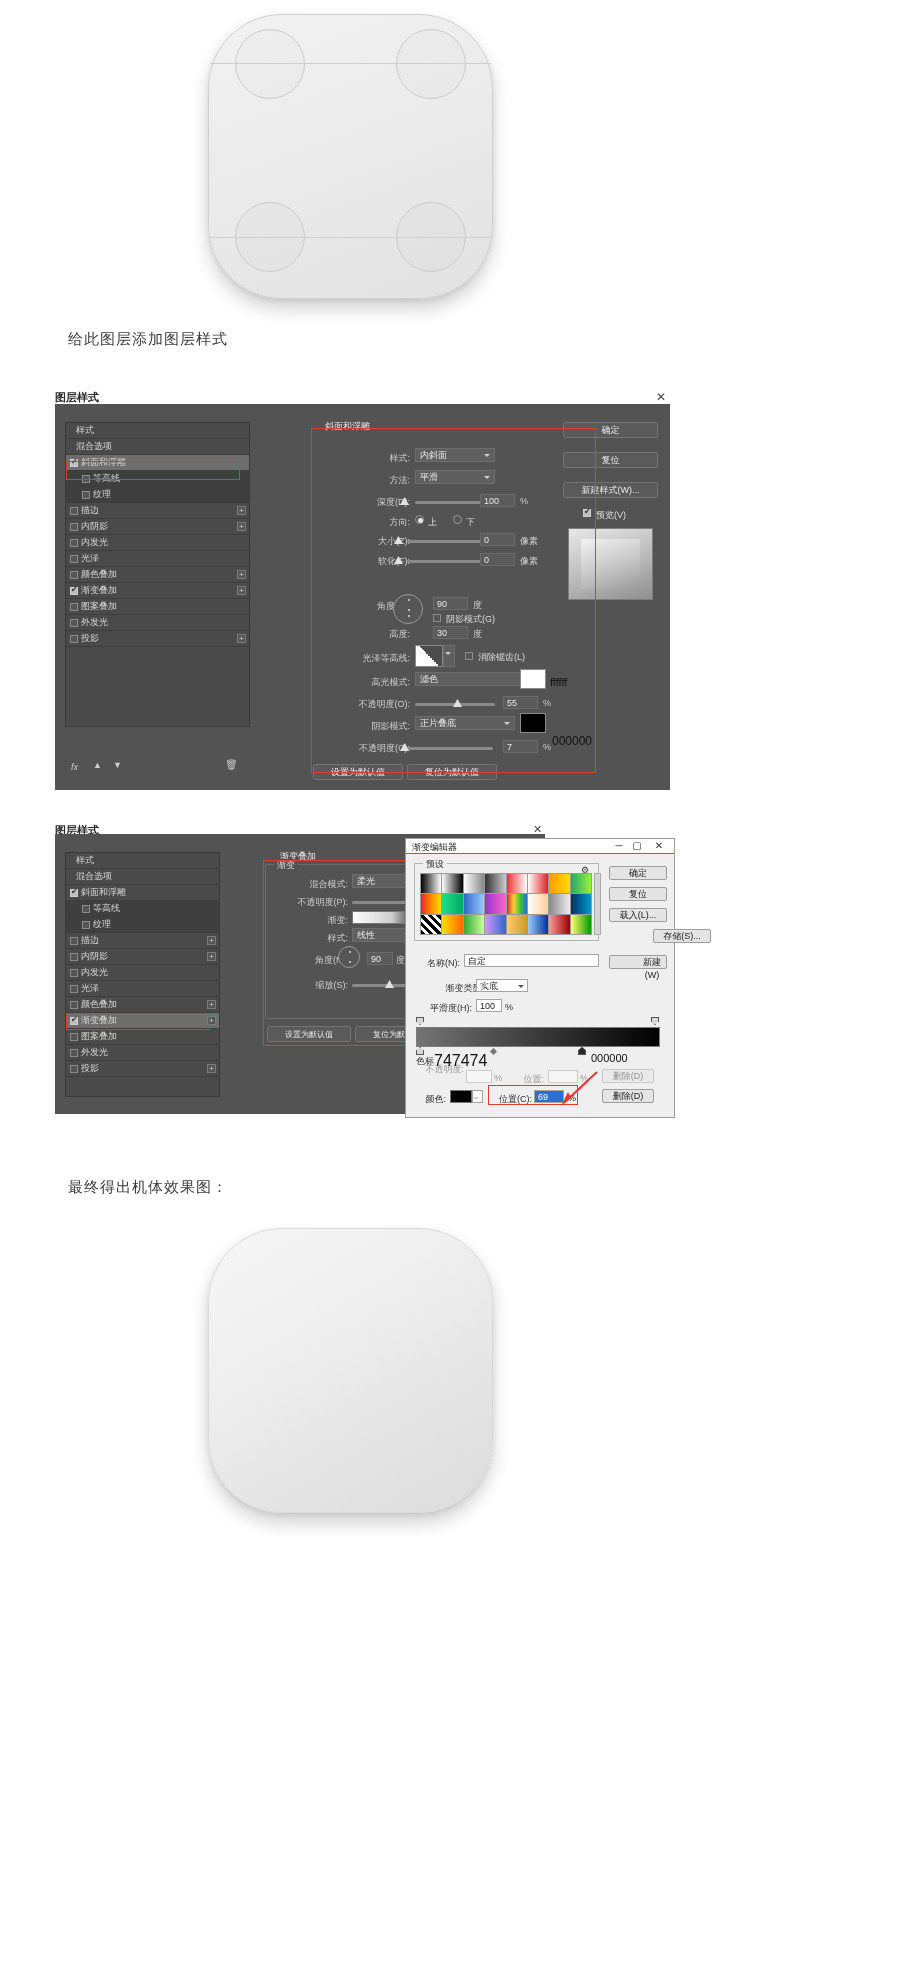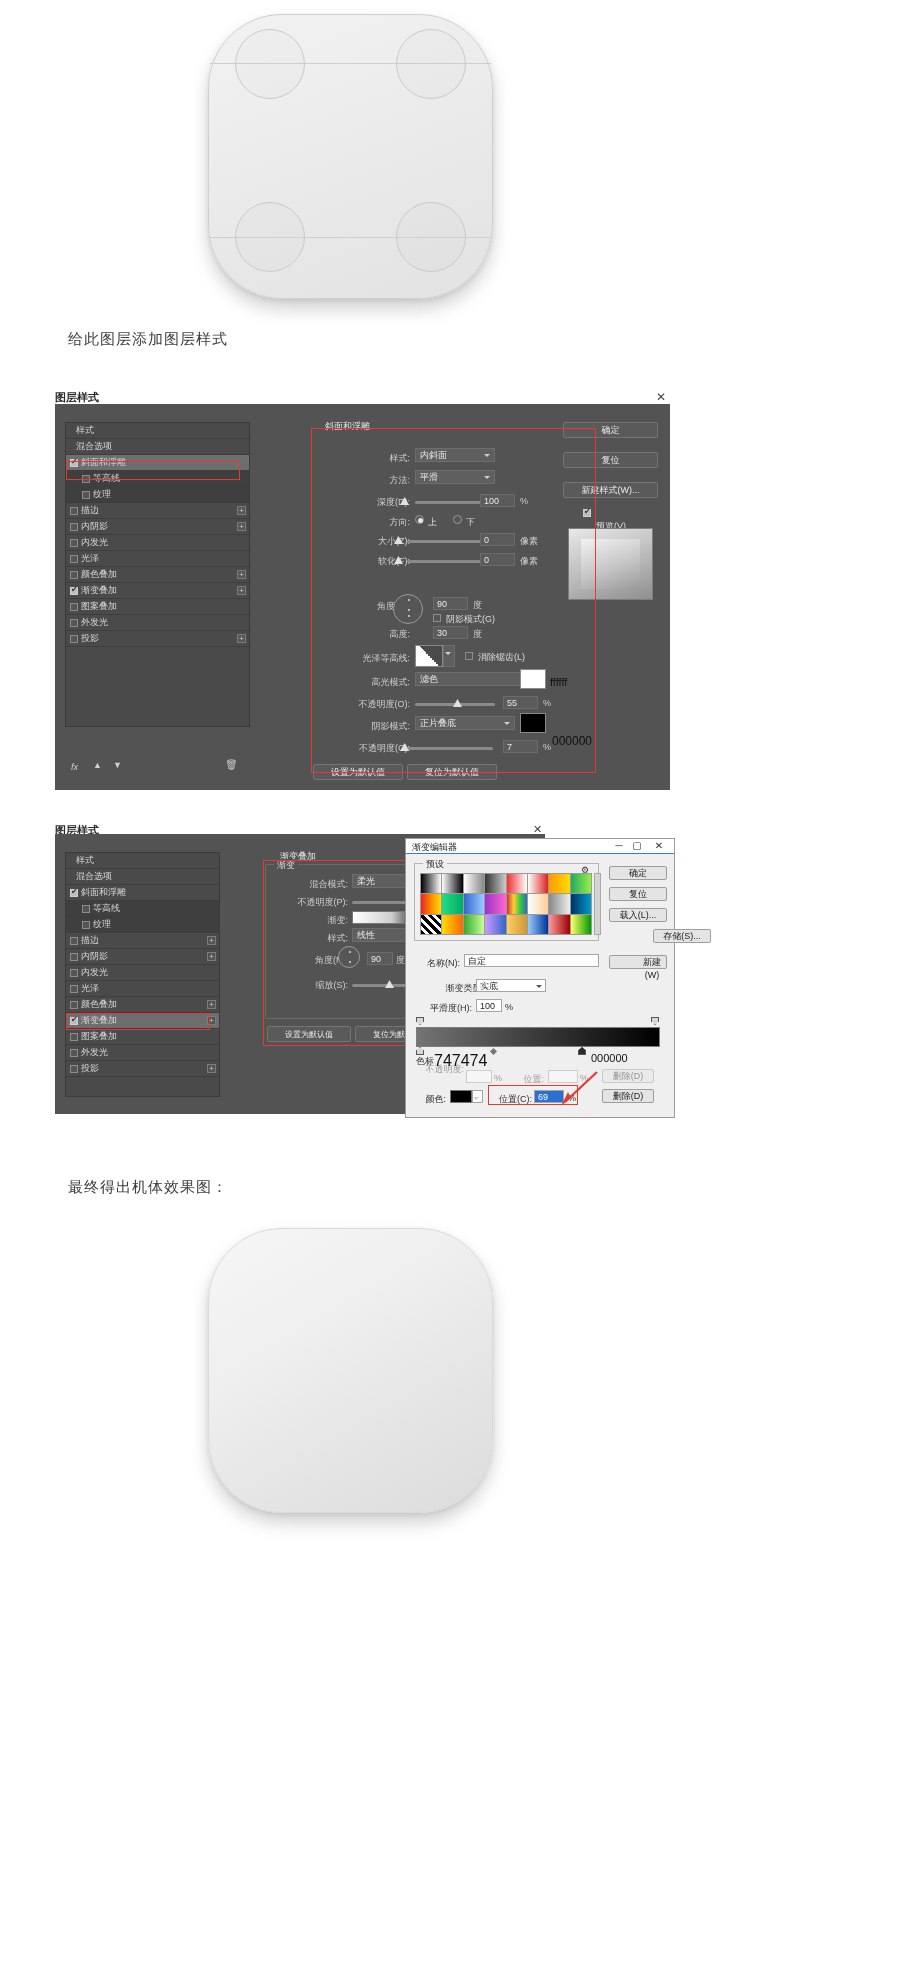--- a/index.html
+++ b/index.html
@@ -353,21 +353,21 @@
   <div class="numfield" style="left:448px; top:336px; width:35px;">7</div>
   <div class="unit" style="left:488px; top:338px;">%</div>
 
   <div class="btn" style="left:258px; top:360px; width:90px;">设置为默认值</div>
   <div class="btn" style="left:352px; top:360px; width:90px;">复位为默认值</div>
 
   <div class="btn" style="left:508px; top:18px; width:95px;">确定</div>
   <div class="btn" style="left:508px; top:48px; width:95px;">复位</div>
   <div class="btn" style="left:508px; top:78px; width:95px;">新建样式(W)...</div>
   <div class="cbx on" style="position:absolute; left:528px; top:105px;"></div>
-  <div class="radio-lbl" style="left:541px; top:116px;">预览(V)</div>
+  <div class="radio-lbl" style="left:541px; top:105px;">预览(V)</div>
   <div class="preview-box" style="left:513px; top:124px; width:85px; height:72px;">
     <div class="preview-inner"></div>
   </div>
 
   <div class="redbox" style="left:256px; top:24px; width:285px; height:345px;"></div>
 </div>
 <div class="redbox" style="left:66px; top:461px; width:174px; height:19px;"></div>
 
 <div class="ps-title" style="left:55px; top:823px;">图层样式</div>
 <div style="position:absolute; left:533px; top:823px; font-size:11px; color:#444; cursor:pointer;">✕</div>
@@ -532,21 +532,21 @@
   <div class="ge-btn" style="left:203px; top:27px; width:58px;">确定</div>
   <div class="ge-btn" style="left:203px; top:48px; width:58px;">复位</div>
   <div class="ge-btn" style="left:203px; top:69px; width:58px;">载入(L)...</div>
   <div class="ge-btn" style="left:203px; top:90px; width:58px;margin-left:44px;">存储(S)...</div>
   <div class="ge-btn" style="left:203px; top:116px; width:58px;padding-left:28px;">新建(W)</div>
 
   <div class="ge-label" style="left:6px; top:118px; width:48px;">名称(N):</div>
   <div class="ge-input" style="left:58px; top:115px; width:135px;">自定</div>
 
   <div class="ge-label" style="left:16px; top:143px; width:62px;">渐变类型:</div>
-  <div class="ge-select" style="left:70px; top:140px; width:70px;">实底</div>
+  <div class="ge-select" style="left:70px; top:140px; width:52px;">实底</div>
 
   <div class="ge-label" style="left:0px; top:163px; width:66px;">平滑度(H):</div>
   <div class="ge-input" style="left:70px; top:160px; width:26px;">100</div>
   <div class="ge-label" style="left:99px; top:163px; width:10px; text-align:left;">%</div>
 
   <div class="stop top" style="left:10px; top:178px;"></div>
   <div class="stop top" style="left:245px; top:178px;"></div>
   <div class="ge-ramp" style="left:10px; top:188px; width:244px; height:20px;"></div>
   <div class="stop bottom" style="left:10px; top:208px;"></div>
   <div class="stop bottom dark" style="left:172px; top:208px;"></div>

